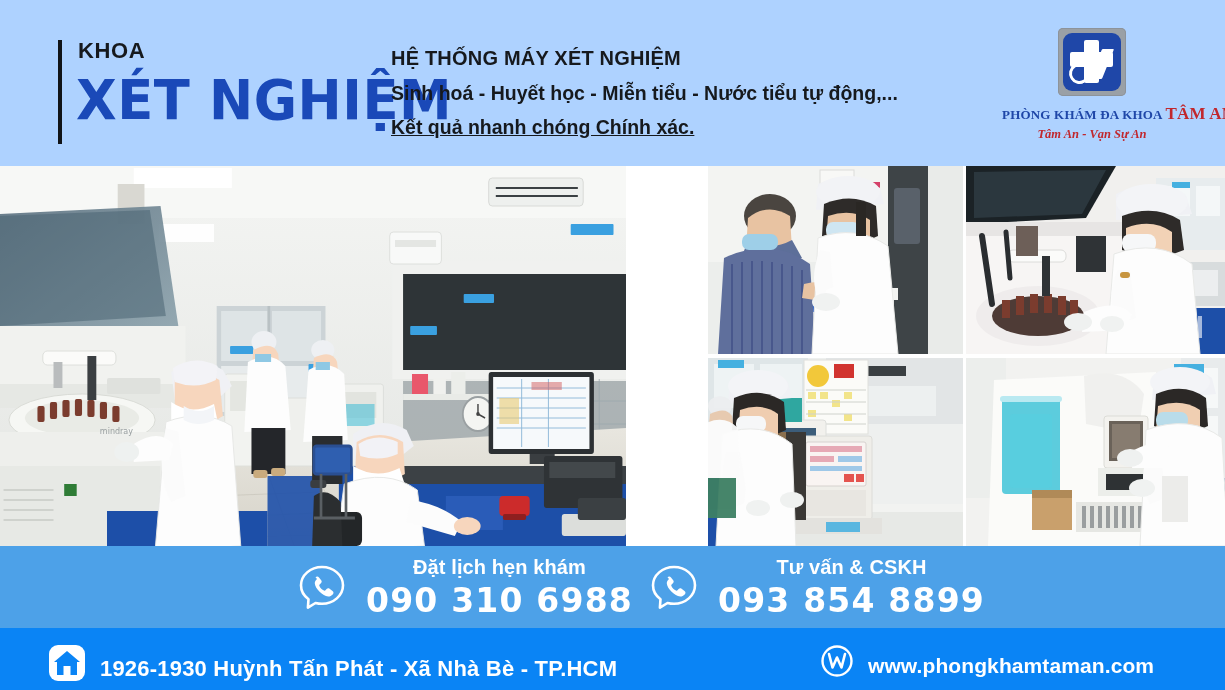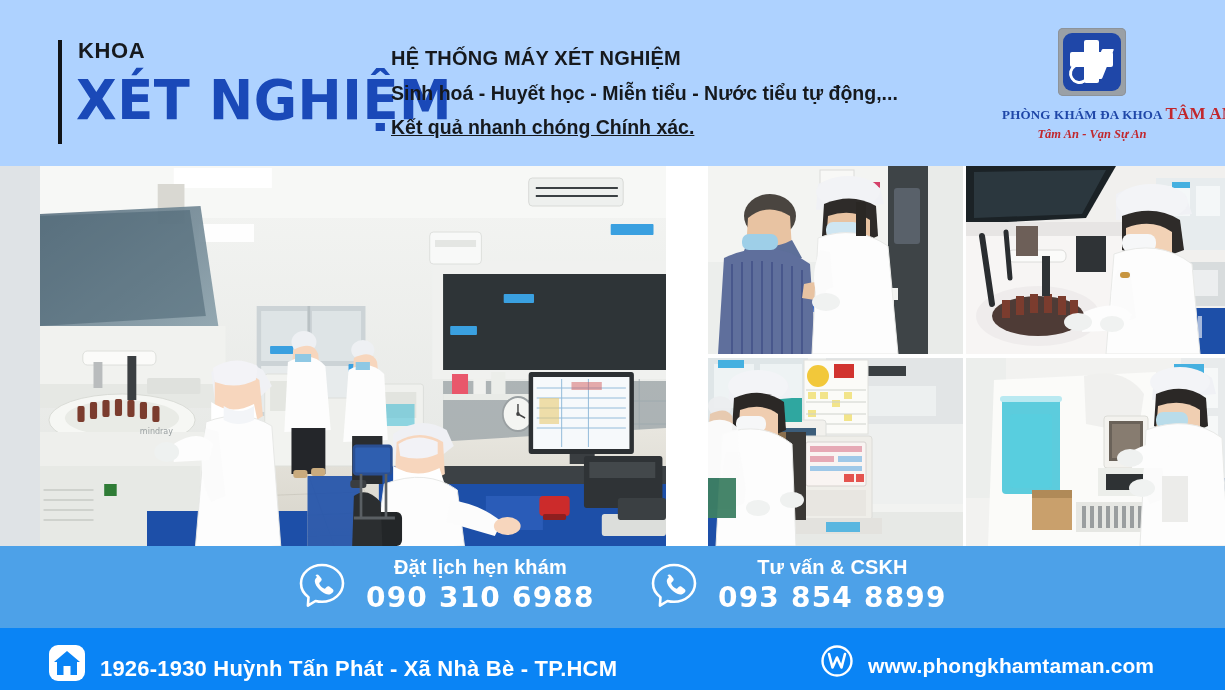--- a/index.html
+++ b/index.html
@@ -59,39 +59,39 @@
   }
   .logo-name .big{color:#c1272d;font-size:17px;font-weight:700;}
   .logo-slogan{
     margin-top:3px;font-family:"Liberation Serif", serif;font-style:italic;
     font-size:12.5px;color:#c1272d;font-weight:700;white-space:nowrap;
   }
 
   
   .photos{position:absolute;left:0;top:166px;width:1225px;height:380px;background:#ffffff;}
   .photo{position:absolute;overflow:hidden;background:#dfe3e6;}
-  .ph-main{left:0;top:0;width:626px;height:380px;padding-left:40px;}
+  .ph-main{left:0;top:0;width:626px;height:380px;}
   .ph-tr1{left:708px;top:0px;width:255px;height:188px;}
   .ph-tr2{left:966px;top:0px;width:259px;height:188px;}
   .ph-br1{left:708px;top:192px;width:255px;height:188px;}
   .ph-br2{left:966px;top:192px;width:259px;height:188px;}
   .photo svg{display:block;width:100%;height:100%;}
 
   
   .contact{
     position:absolute;left:0;top:546px;width:1225px;height:82px;background:#4da1e8;
   }
   .contact-item{position:absolute;display:flex;align-items:center;gap:20px;}
   .c1{left:298px;top:11px;}
   .c2{left:650px;top:11px;}
   .phone-icon{width:48px;height:48px;flex:0 0 48px;}
   .c-text{color:#ffffff;line-height:1;}
   .c-label{font-size:20px;font-weight:700;text-align:center;letter-spacing:.1px;}
   .c-number{
-    font-size:28px;font-weight:800;margin-top:7px;letter-spacing:1.2px;
+    font-size:33px;font-weight:800;margin-top:7px;letter-spacing:1.2px;
     font-family:"DejaVu Sans", sans-serif;
   }
 
   
   .footer{
     position:absolute;left:0;top:628px;width:1225px;height:62px;background:#0a84f5;
   }
   .f-item{position:absolute;display:flex;align-items:flex-end;gap:14px;top:16px;}
   .f1{left:48px;}
   .f2{left:820px;}

